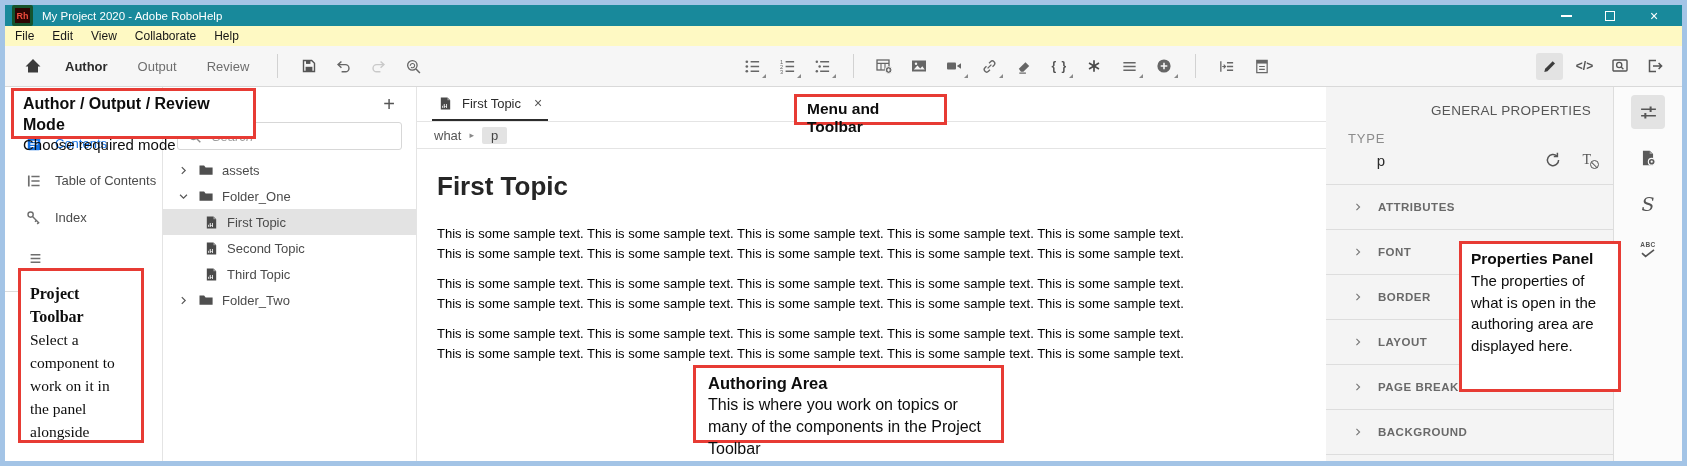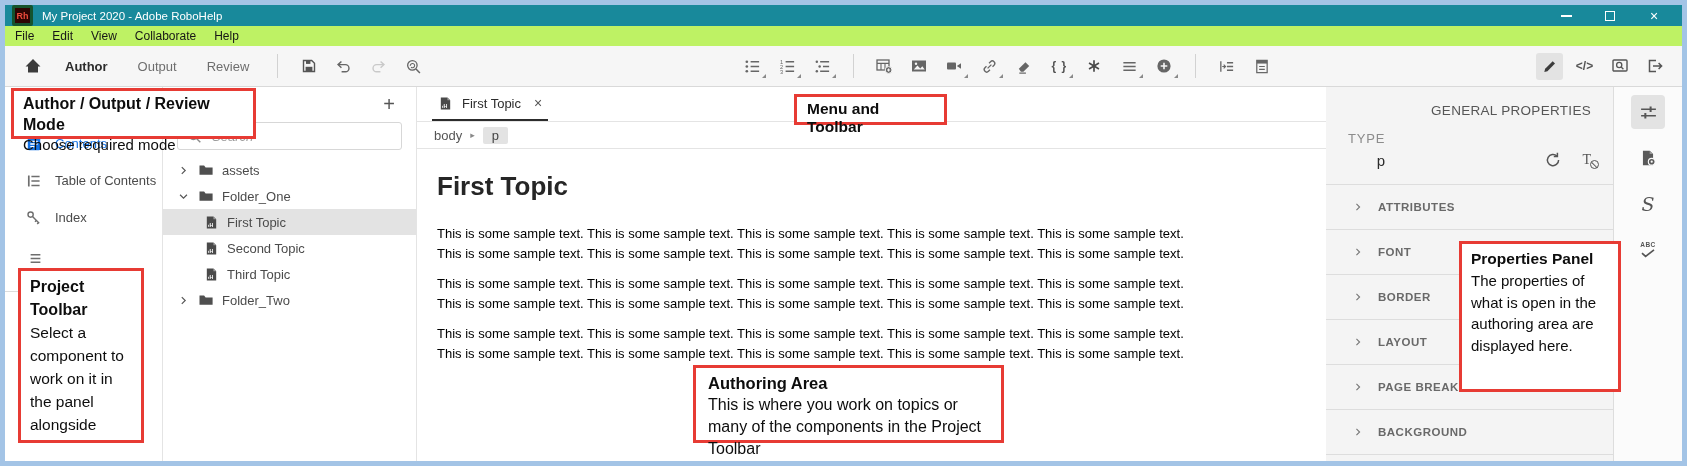--- a/index.html
+++ b/index.html
@@ -17,21 +17,21 @@
     font-size:9px;font-weight:700;display:flex;align-items:center;justify-content:center;flex:none;}
   .win-title{color:#fff;font-size:11.5px;}
   .win-controls{margin-left:auto;display:flex;align-items:center;gap:30px;padding-right:14px;color:#fff;}
   .wc{width:14px;height:14px;display:flex;align-items:center;justify-content:center;cursor:default;}
   .wc-min i{display:block;width:11px;height:2px;background:#fff;}
   .wc-restore i{display:block;width:8px;height:8px;border:1.4px solid #fff;position:relative;background:var(--titlebar);}
   .wc-restore i:before{content:"";position:absolute;left:2px;top:-4px;width:8px;height:8px;border:1.4px solid #fff;z-index:-1;}
   .wc-close{font-size:14px;line-height:1;}
 
   
-  .menubar{height:20px;display:flex;align-items:center;padding:0 1px;background:#bef264;flex:none;}
+  .menubar{height:20px;display:flex;align-items:center;padding:0 1px;background:#fef9c3;flex:none;}
   .menu-item{font-size:12px;color:#161616;padding:0 9px;}
 
   
   .toolbar{height:40px;background:#f6f6f6;border-bottom:1px solid #d9d9d9;display:flex;align-items:center;padding:0 14px;flex:none;}
   .tb-group{display:flex;align-items:center;gap:8px;}
   .tb-sep{width:1px;height:24px;background:#d2d2d2;margin:0 9px;flex:none;}
   .tb-btn{width:27px;height:27px;display:flex;align-items:center;justify-content:center;position:relative;border-radius:3px;flex:none;}
   .tb-btn.active{background:#e3e3e3;}
   .tb-btn.caret:after{content:"";position:absolute;right:0px;bottom:2px;width:0;height:0;
     border-left:4px solid transparent;border-bottom:4px solid #8a8a8a;}
@@ -91,21 +91,21 @@
   .styles-s{font-family:"DejaVu Serif","Liberation Serif",serif;font-style:italic;font-size:19px;color:#555;}
   .spell{display:flex;flex-direction:column;align-items:center;line-height:1;color:#555;}
   .spell b{font-size:6.5px;letter-spacing:.5px;font-weight:700;}
 
   
   .note{position:absolute;background:#fff;border:3px solid var(--red);box-sizing:border-box;z-index:20;color:#0d0d0d;}
   .note .t{font-weight:700;}
   #note-mode{left:6px;top:83px;width:245px;height:51px;padding:2px 9px;}
   #note-mode .t{font-size:16px;line-height:21px;}
   #note-mode .b{font-size:15px;line-height:20px;}
-  #note-project{left:13px;top:263px;width:126px;height:175px;padding:4px 9px;}
+  #note-project{left:13px;top:263px;width:126px;height:175px;padding:11px 9px;font-family:Liberation Serif, serif;}
   #note-project .t{font-size:16px;line-height:23px;}
   #note-project .b{font-size:15.5px;line-height:23px;}
   #note-menubar{left:789px;top:89px;width:153px;height:31px;padding:3px 10px;}
   #note-menubar .t{font-size:15.5px;}
   #note-authoring{left:688px;top:360px;width:311px;height:78px;padding:4px 12px;}
   #note-authoring .t{font-size:16.5px;line-height:22px;}
   #note-authoring .b{font-size:16px;line-height:22px;}
   #note-props{left:1454px;top:236px;width:162px;height:151px;padding:4px 9px;}
   #note-props .t{font-size:15.5px;line-height:22px;}
   #note-props .b{font-size:15px;line-height:21.5px;}
@@ -436,21 +436,21 @@
                   <path d="M3 1.5 h7 l3 3 v10 h-10 z" fill="#4a4a4a"></path>
                   <path d="M10 1.5 l3 3 h-3 z" fill="#9a9a9a"></path>
                   <text x="4" y="12.6" font-size="5.6" fill="#fff" font-family="Liberation Sans" font-weight="bold">‹H</text>
                 </svg>
               </span>
             <span>First Topic</span>
             <span class="tab-close">×</span>
           </div>
         </div>
         <div class="crumbbar">
-          <span>body</span>
+          <span>what</span>
           <span class="crumb-arrow">▸</span>
           <span class="chip">p</span>
         </div>
         <div class="content">
           <h1>First Topic</h1>
           <p>This is some sample text. This is some sample text. This is some sample text. This is some sample text. This is some sample text. This is some sample text. This is some sample text. This is some sample text. This is some sample text. This is some sample text.</p>
           <p>This is some sample text. This is some sample text. This is some sample text. This is some sample text. This is some sample text. This is some sample text. This is some sample text. This is some sample text. This is some sample text. This is some sample text.</p>
           <p>This is some sample text. This is some sample text. This is some sample text. This is some sample text. This is some sample text. This is some sample text. This is some sample text. This is some sample text. This is some sample text. This is some sample text.</p>
         </div>
       </div>

